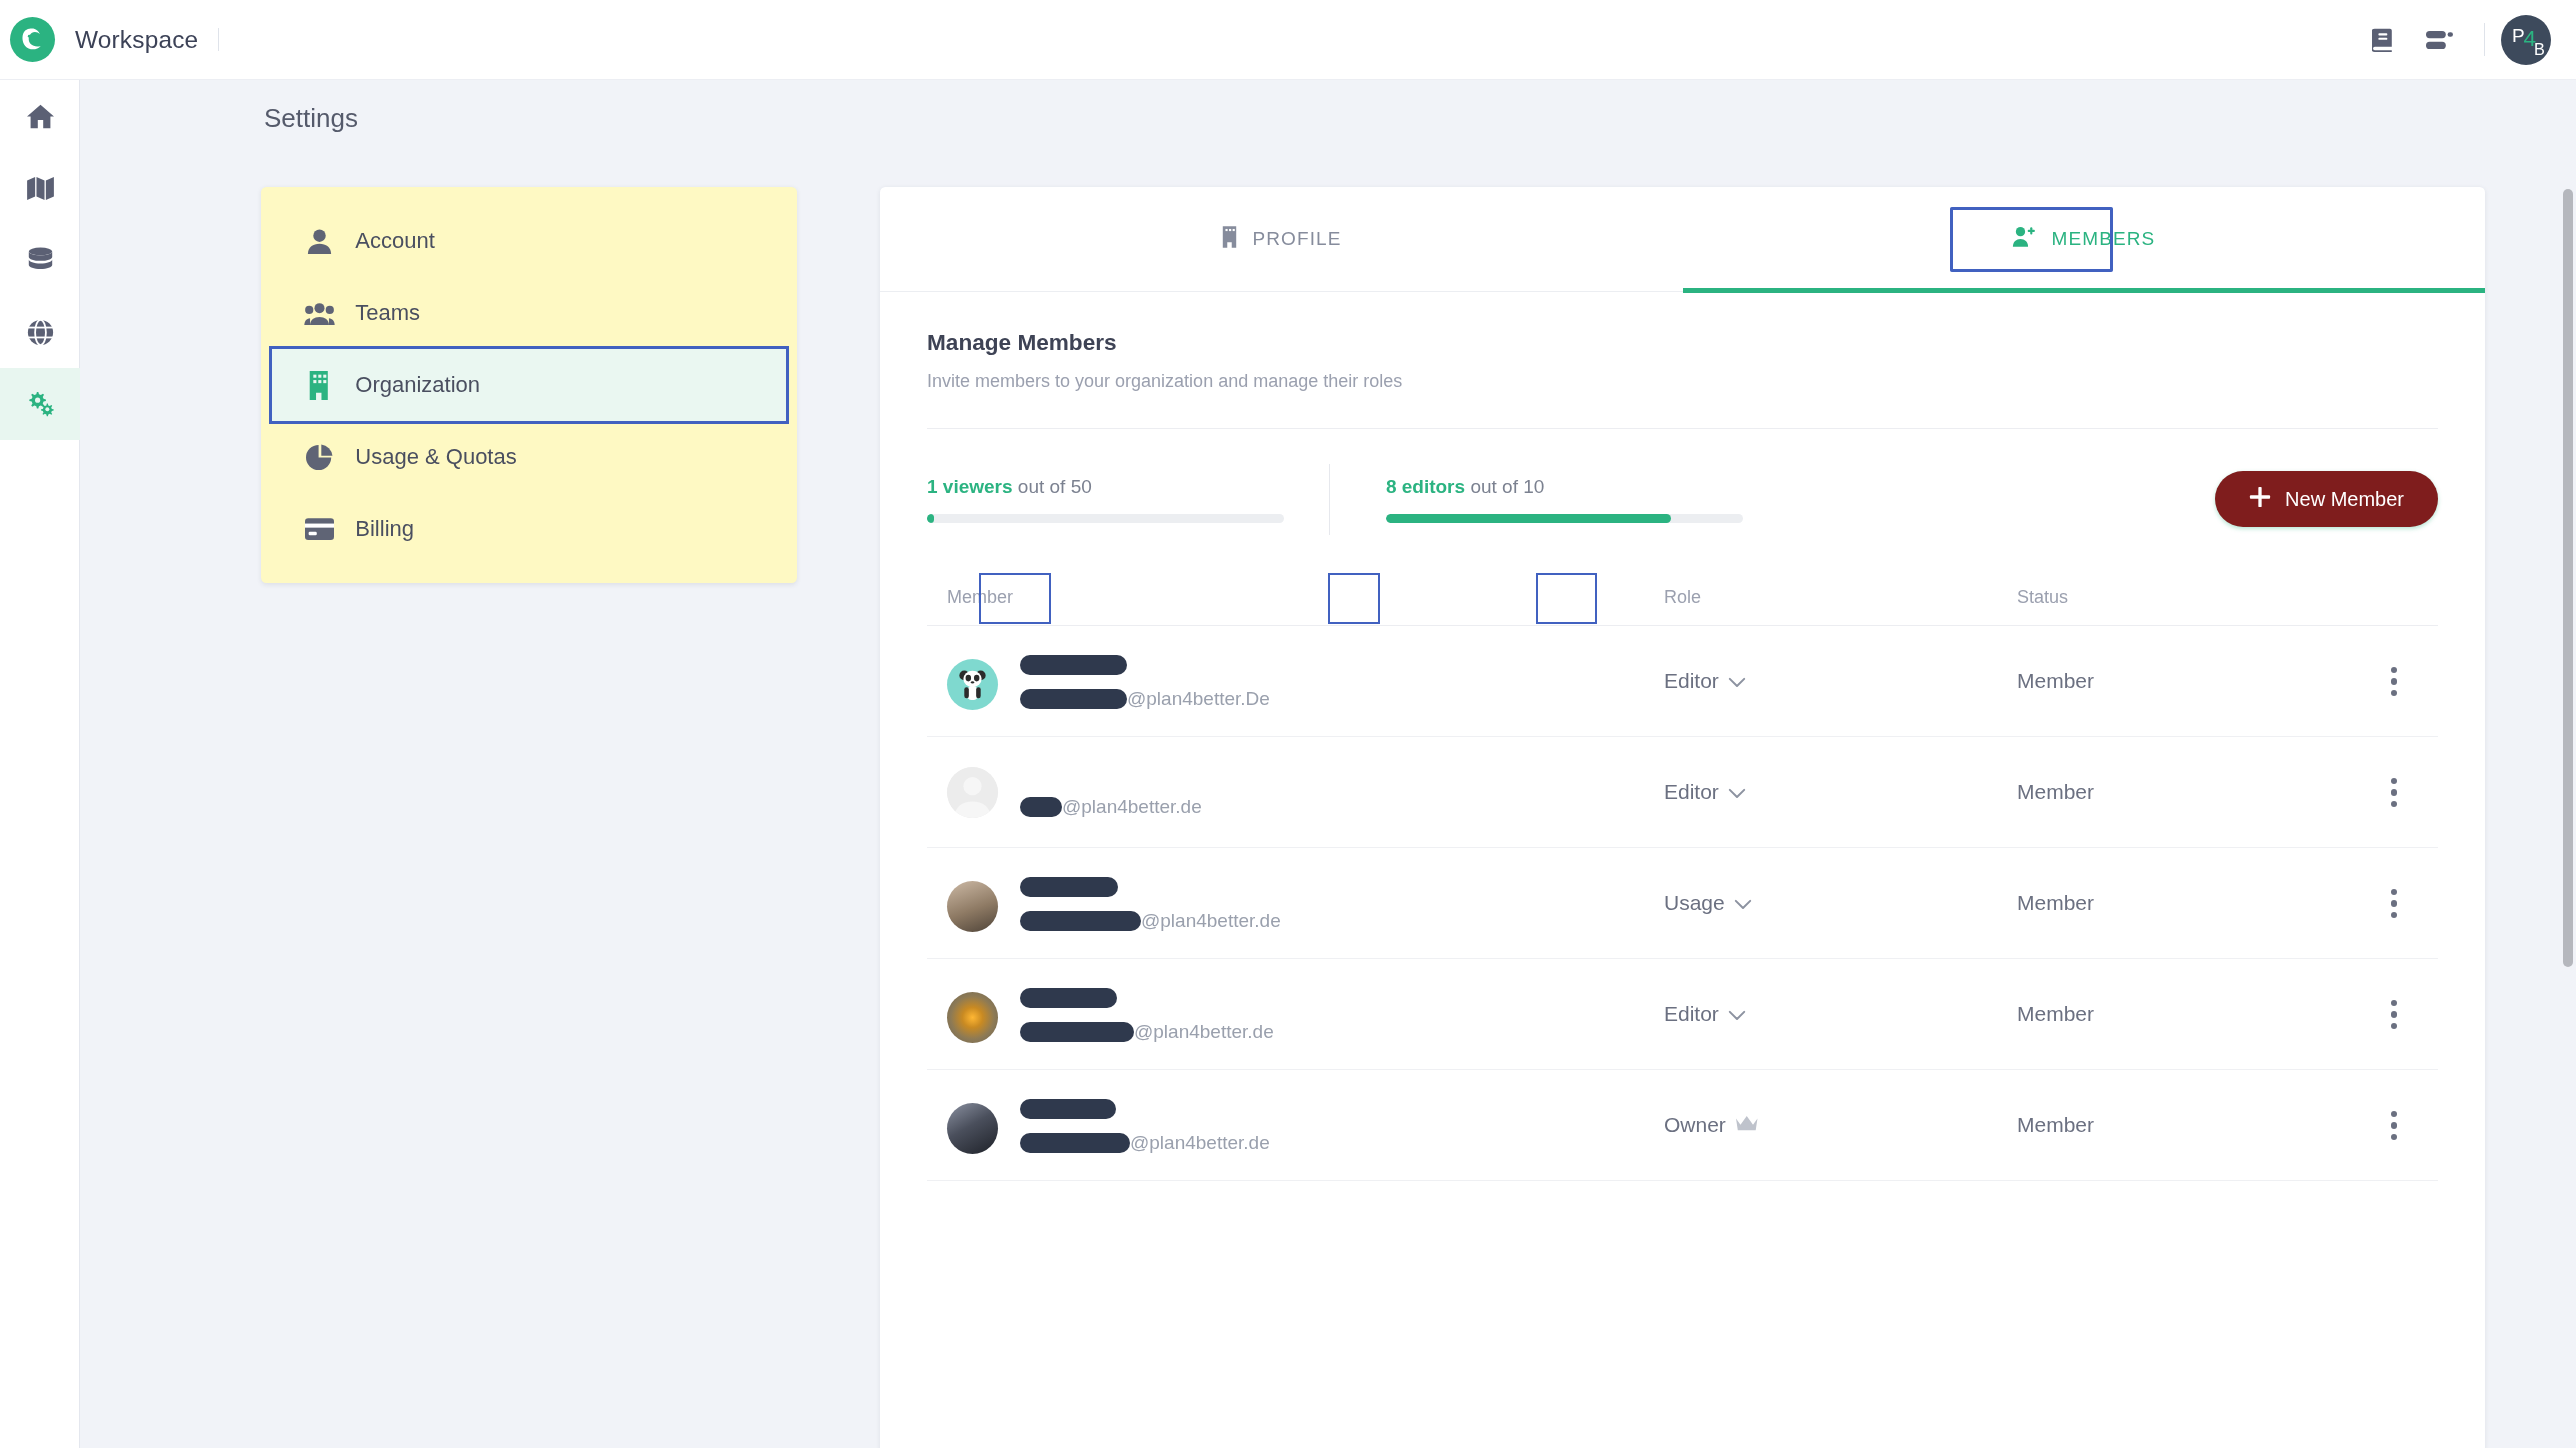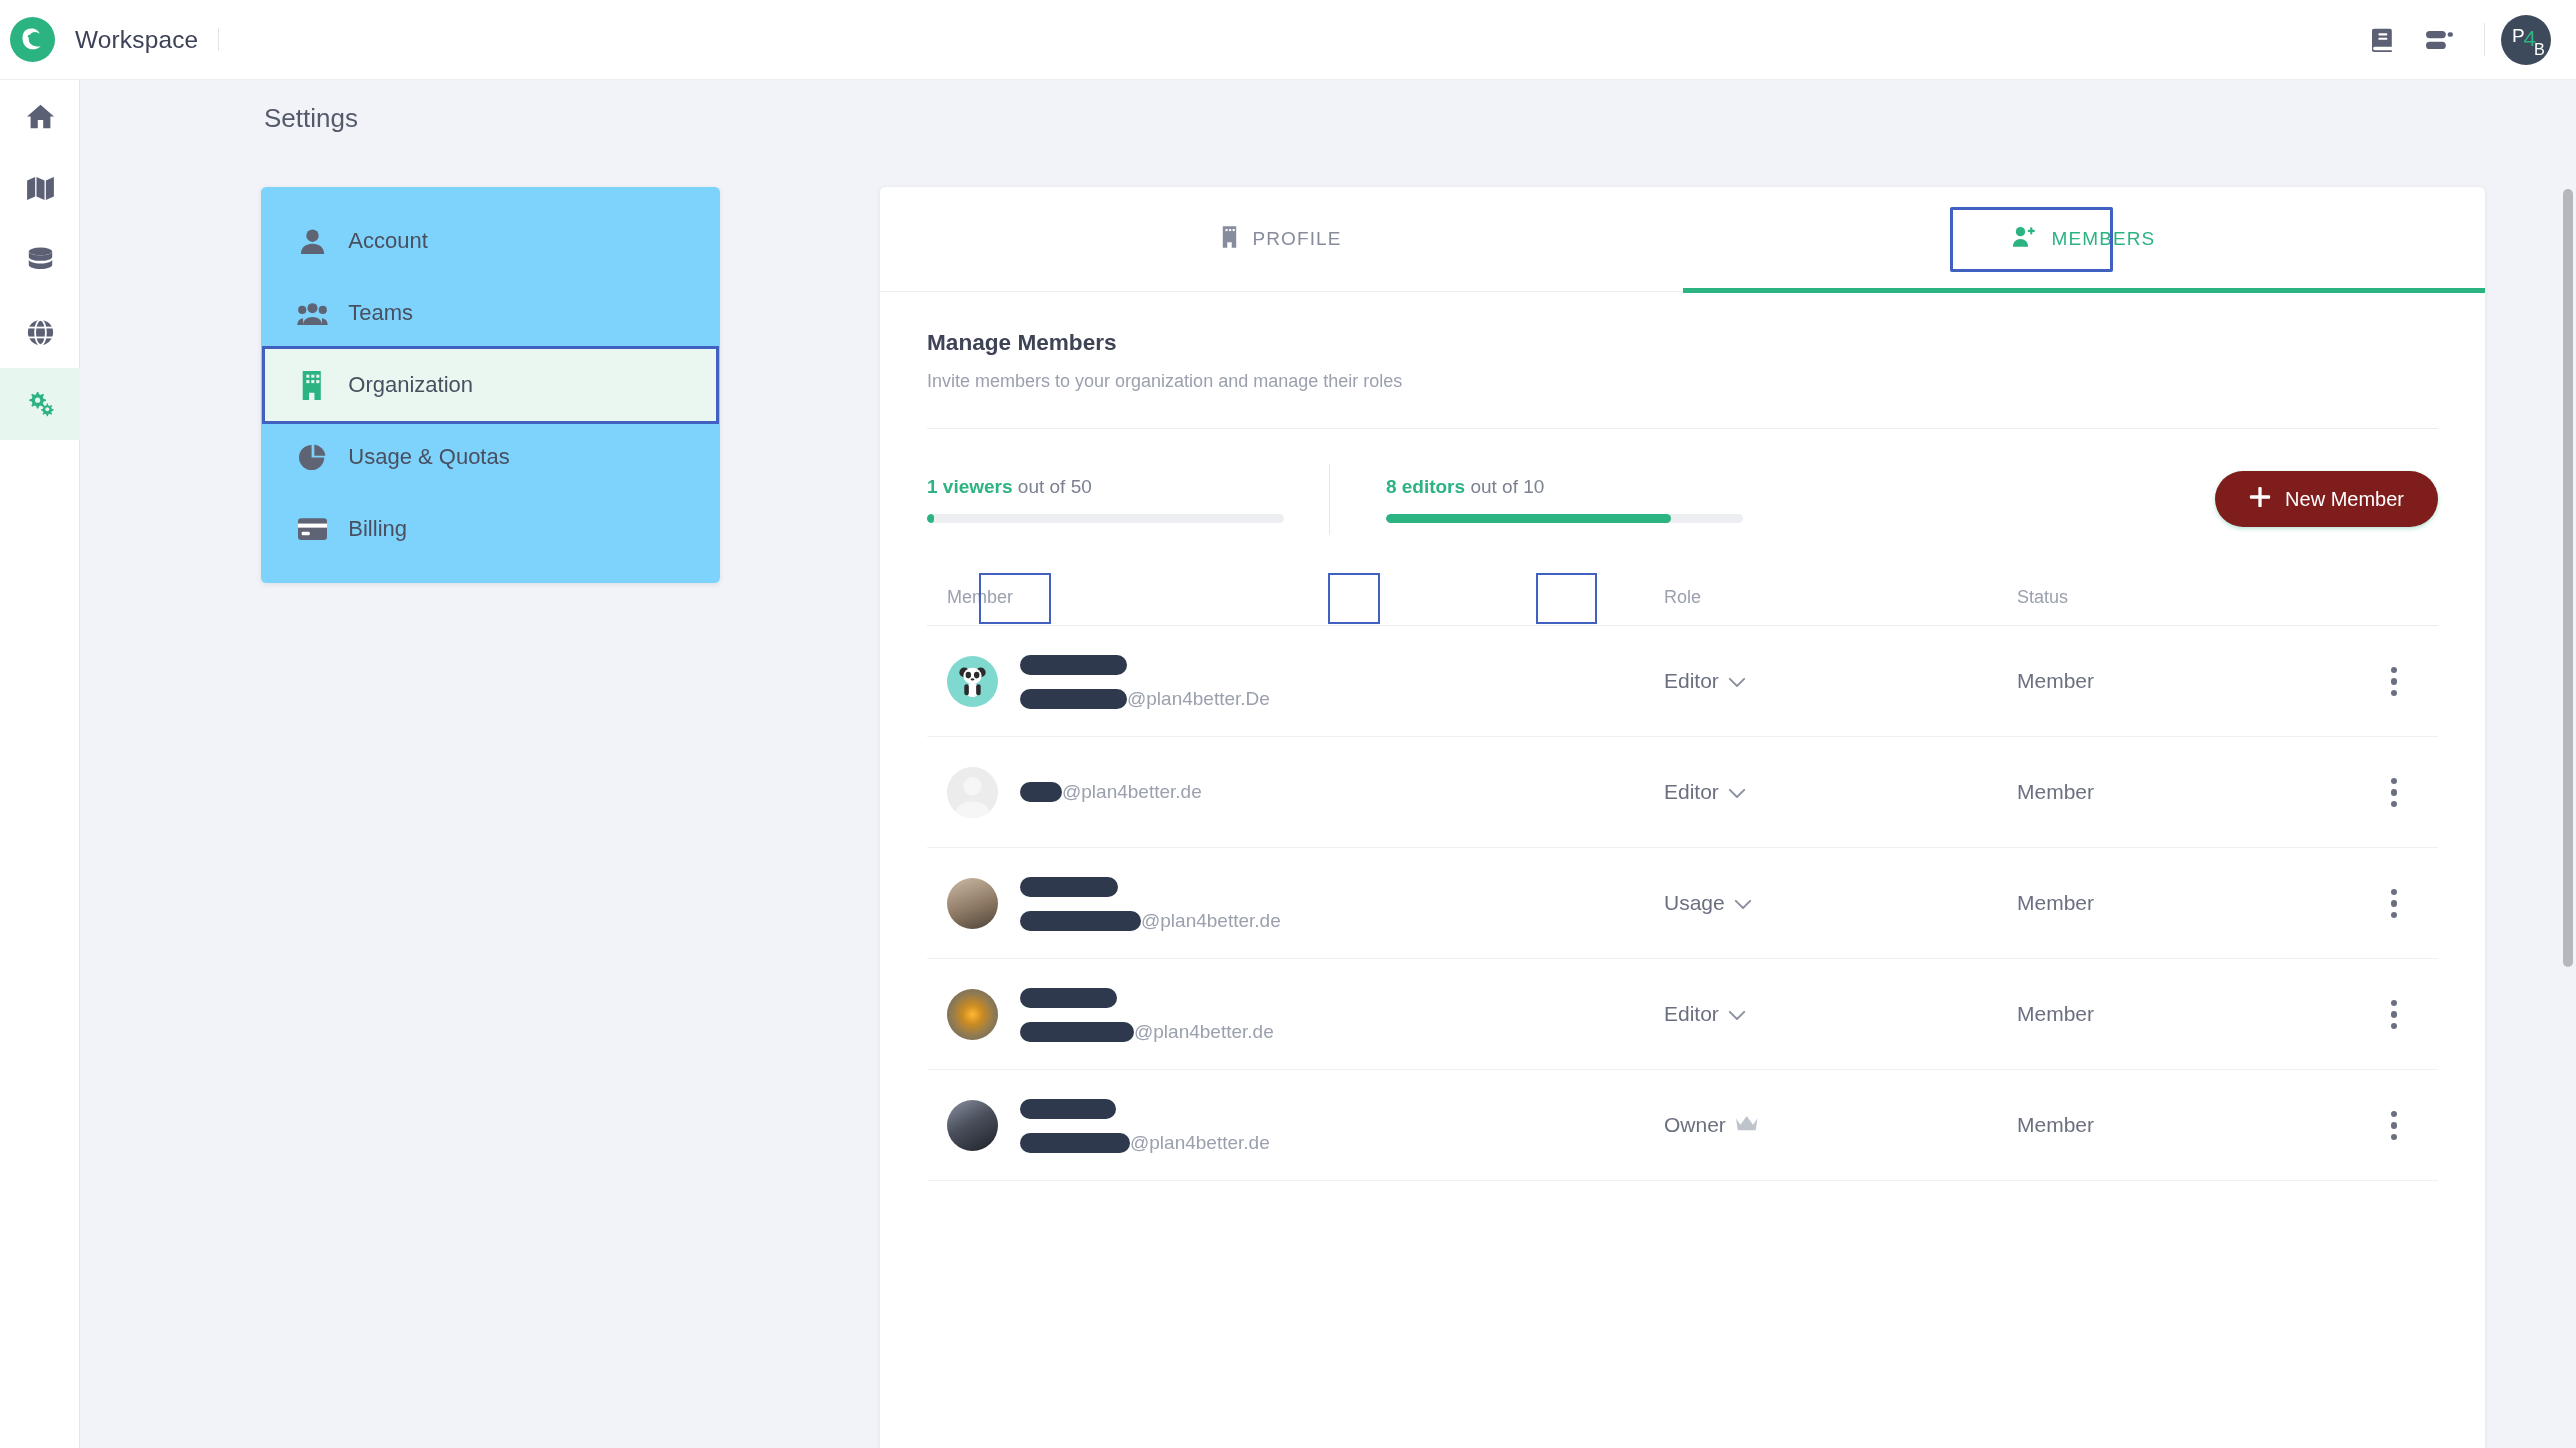--- a/index.html
+++ b/index.html
@@ -74,24 +74,24 @@
     overflow: hidden;
   }
   .page-title {
     position: absolute; left: 184px; top: 22.6px;
     font-size: 26px; color: #555a6b;
   }
 
   
   .menu-card {
     position: absolute; left: 181px; top: 107px;
-    width: 459px;
-    background: #7dd3fc; border-radius: 5.4px;
+    width: 536px;
+    background: #fef9c3; border-radius: 5.4px;
     box-shadow: 0 1.8px 5.4px rgba(30,40,70,.09);
-    padding: 18px 4px;
+    padding: 18px 11px;
   }
   .menu-item {
     height: 72px; display: flex; align-items: center;
     padding-left: 27px; cursor: pointer; position: relative;
   }
   .menu-item .mi-icon {
     width: 40px; display: flex; align-items: center; justify-content: center;
     color: #5f6475;
   }
   .menu-item .mi-label {
@@ -181,21 +181,21 @@
   .th-status { width: 280px; }
   .th-hl {
     position: absolute; border: 2.7px solid #4161c0;
     height: 51px; pointer-events: none;
   }
 
   .tbl-row {
     display: flex; align-items: center; height: 111px;
     border-bottom: 0.9px solid #eff0f3;
   }
-  .cell-member { width: 737px; display: flex; align-items: center; padding-left: 20px; }
+  .cell-member { width: 737px; display: flex; align-items: flex-end; padding-left: 20px; }
   .cell-role   { width: 353px; display: flex; align-items: center; gap: 9px;
                  font-size: 21px; color: #6b7081; cursor: pointer; }
   .cell-status { width: 280px; font-size: 21px; color: #6b7081; }
   .cell-actions{ flex: 1; display: flex; justify-content: flex-end; padding-right: 41px; }
 
   .av {
     width: 51px; height: 51px; border-radius: 50%;
     flex: 0 0 51px; overflow: hidden; position: relative;
     display: flex; align-items: center; justify-content: center;
   }

